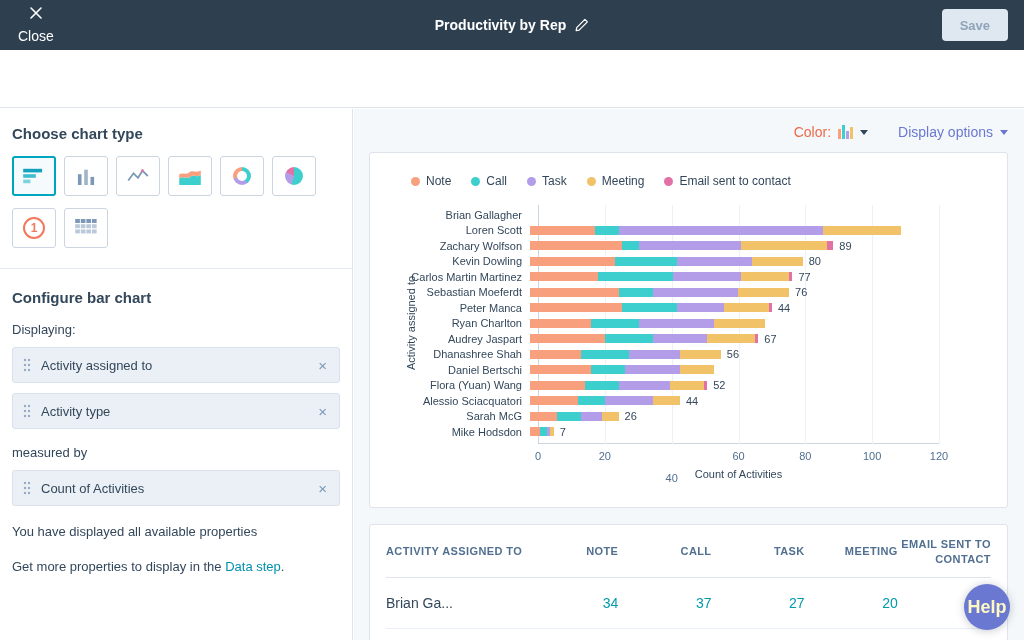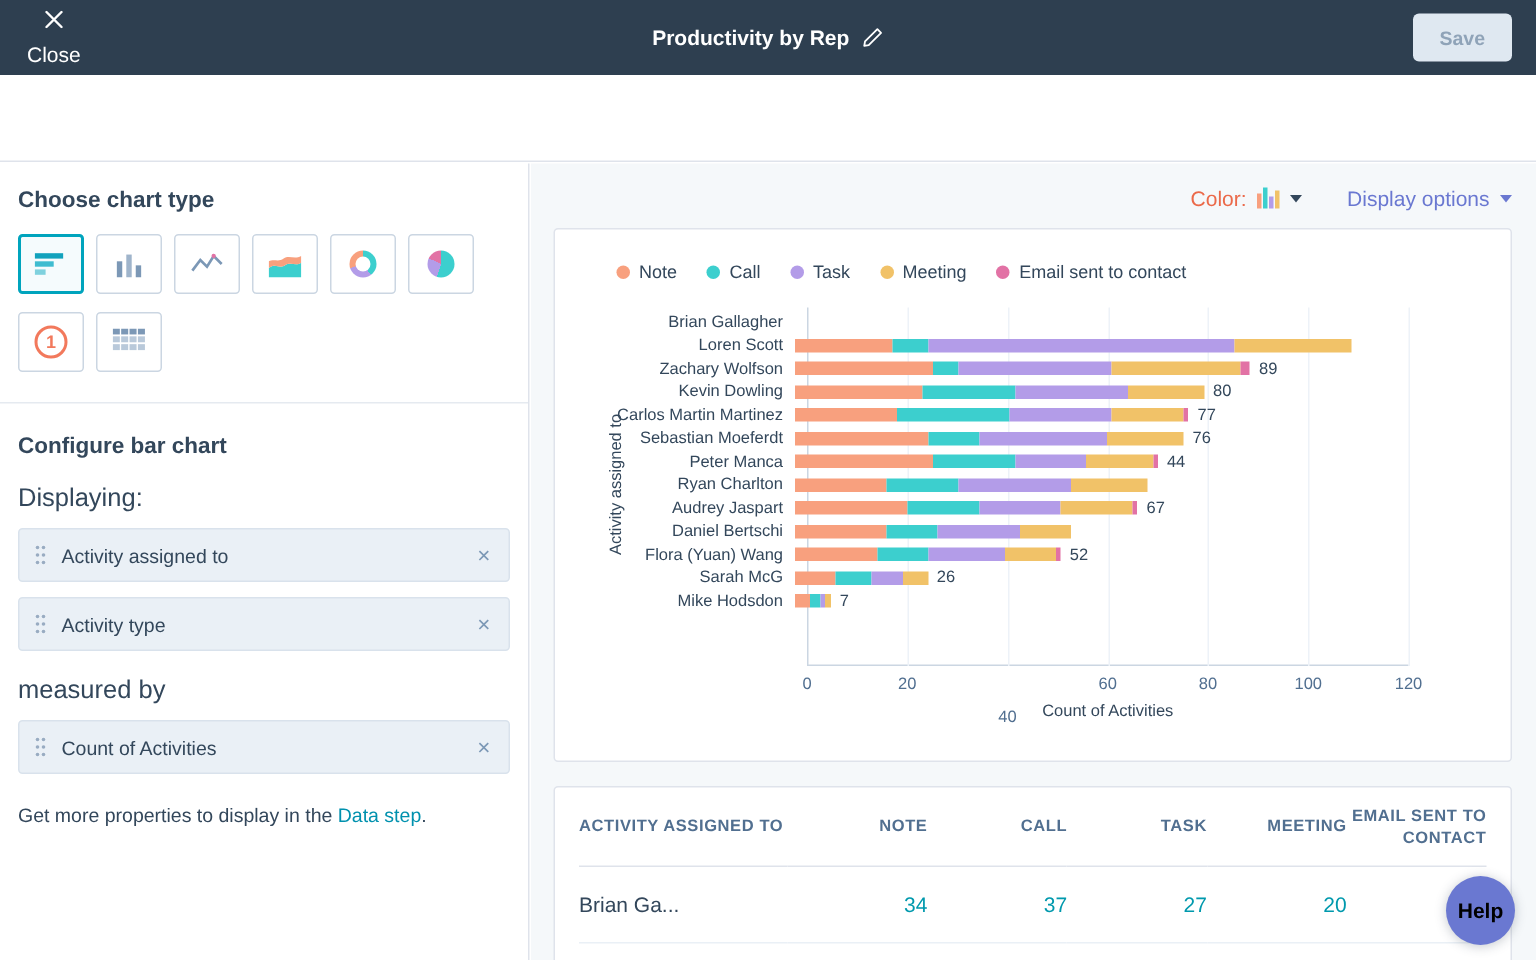--- a/index.html
+++ b/index.html
@@ -25,21 +25,21 @@
   .sidebar { position:absolute; left:0; top:109px; width:353px; bottom:0; background:#fff; border-right:1px solid #dfe3eb; padding:16px 12px; overflow:hidden; }
   .section-title { font-size:15px; font-weight:bold; color:#33475b; margin:0 0 14px; }
   .chart-type-grid { display:grid; grid-template-columns:repeat(6,44px); gap:12px 8px; }
   .ct-btn { width:44px; height:40px; background:#fff; border:1px solid #cbd6e2; border-radius:3px; display:flex; align-items:center; justify-content:center; cursor:pointer; }
   .ct-btn.selected { border:2px solid #00a4bd; background:#f5fbfd; }
   .donut-icon { width:18px; height:18px; border-radius:50%; background:conic-gradient(#3ccfce 0 40%, #b39ce8 40% 70%, #f8a07e 70% 100%); position:relative; }
   .donut-icon::after { content:""; position:absolute; left:4px; top:4px; width:10px; height:10px; background:#fff; border-radius:50%; }
   .pie-icon { width:18px; height:18px; border-radius:50%; background:conic-gradient(#3ccfce 0 55%, #b39ce8 55% 82%, #e272a5 82% 100%); }
   .one-icon { width:22px; height:22px; border:2px solid #f2795c; border-radius:50%; color:#f2795c; font-size:12px; font-weight:bold; line-height:18px; text-align:center; display:block; }
   .divider { border:none; border-top:1px solid #e5eaf0; margin:20px -12px; }
-  .field-label { font-size:17px; color:#33475b; margin:16px 0 10px; }
+  .field-label { font-size:13px; color:#33475b; margin:16px 0 10px; }
   .chip { display:flex; align-items:center; height:36px; background:#eaf0f6; border:1px solid #d9e2ec; border-radius:3px; margin-bottom:10px; padding:0 12px 0 10px; cursor:grab; }
   .chip-label { font-size:13px; color:#33475b; margin-left:10px; flex:1; }
   .chip-x { color:#7c98b6; font-size:15px; line-height:1; cursor:pointer; }
   .avail-title { font-size:14px; font-weight:bold; margin:26px 0 0; }
   .avail-text { font-size:13px; color:#33475b; margin-top:18px; }
   .more-text { font-size:13px; color:#33475b; margin-top:20px; }
   .more-text a { color:#0091ae; text-decoration:none; cursor:pointer; }
 
   
   .canvas { position:absolute; left:354px; top:109px; right:0; bottom:0; background:#f5f8fa; }
@@ -77,21 +77,21 @@
   .table-card { position:absolute; left:15px; top:415px; right:16px; height:220px; background:#fff; border:1px solid #dfe3eb; border-radius:3px; padding:0 16px; overflow:hidden; }
   table.data-table { width:100%; border-collapse:collapse; }
   .data-table th { font-size:11px; color:#516f90; font-weight:bold; letter-spacing:.4px; line-height:1.35; padding:12px 0 10px; border-bottom:1px solid #dfe3eb; vertical-align:middle; }
   .data-table th.left, .data-table td.left { text-align:left; }
   .data-table th.right, .data-table td.right { text-align:right; }
   .data-table td { font-size:14px; padding:17px 0; border-bottom:1px solid #eaf0f6; }
   .data-table td.name-cell { color:#33475b; }
   .data-table td.num-cell { color:#0099ad; cursor:pointer; }
 
   
-  .help-btn { position:absolute; right:14px; bottom:10px; width:46px; height:46px; border-radius:50%; background:#6a78d1; color:#000000; font-size:14px; font-weight:bold; display:flex; align-items:center; justify-content:center; border:none; box-shadow:0 1px 8px rgba(45,62,80,.28); font-family:inherit; }
+  .help-btn { position:absolute; right:14px; bottom:10px; width:46px; height:46px; border-radius:50%; background:#6a78d1; color:#fef9c3; font-size:18px; font-weight:bold; display:flex; align-items:center; justify-content:center; border:none; box-shadow:0 1px 8px rgba(45,62,80,.28); font-family:inherit; }
 </style>
 </head>
 <body>
 
 <div class="topbar">
   <div class="close-btn">
     <svg width="12" height="12" viewBox="0 0 12 12">
         <path d="M1 1l10 10M11 1L1 11" stroke="#fff" stroke-width="1.6" stroke-linecap="round"></path>
       </svg>
     <span>Close</span>
@@ -211,20 +211,21 @@
         <circle cx="6" cy="2" r="1.2" fill="#99acc2"></circle>
         <circle cx="2" cy="7" r="1.2" fill="#99acc2"></circle>
         <circle cx="6" cy="7" r="1.2" fill="#99acc2"></circle>
         <circle cx="2" cy="12" r="1.2" fill="#99acc2"></circle>
         <circle cx="6" cy="12" r="1.2" fill="#99acc2"></circle>
     </svg>
     <span class="chip-label">Count of Activities</span>
     <span class="chip-x">×</span>
   </div>
 
+  <p class="avail-text">You have displayed all available properties</p>
   <p class="more-text"><span>Get more properties to display in the </span><a>Data step</a><span>.</span></p>
 </div>
 
 <div class="canvas">
 
   <div class="canvas-controls">
     <div class="color-control">
       <span class="color-label">Color:</span>
       <span class="swatch">
           <span style="height: 10px; background: rgb(248, 160, 126);"></span>
@@ -355,37 +356,57 @@
             <div class="ctrack">
               <span class="seg" style="width: 18.3333%; background: rgb(248, 160, 126);"></span>
               <span class="seg" style="width: 11.6667%; background: rgb(60, 207, 206);"></span>
               <span class="seg" style="width: 13.3333%; background: rgb(179, 156, 232);"></span>
               <span class="seg" style="width: 11.6667%; background: rgb(241, 194, 104);"></span>
               <span class="seg" style="width: 0.833333%; background: rgb(226, 114, 165);"></span>
               <span class="blabel">67</span>
             </div>
           </div>
           <div class="crow">
+            <div class="cname">Dhanashree Shah</div>
+            <div class="ctrack">
+              <span class="seg" style="width: 12.5%; background: rgb(248, 160, 126);"></span>
+              <span class="seg" style="width: 11.6667%; background: rgb(60, 207, 206);"></span>
+              <span class="seg" style="width: 12.5%; background: rgb(179, 156, 232);"></span>
+              <span class="seg" style="width: 10%; background: rgb(241, 194, 104);"></span>
+              <span class="blabel">56</span>
+            </div>
+          </div>
+          <div class="crow">
             <div class="cname">Daniel Bertschi</div>
             <div class="ctrack">
               <span class="seg" style="width: 15%; background: rgb(248, 160, 126);"></span>
               <span class="seg" style="width: 8.33333%; background: rgb(60, 207, 206);"></span>
               <span class="seg" style="width: 13.3333%; background: rgb(179, 156, 232);"></span>
               <span class="seg" style="width: 8.33333%; background: rgb(241, 194, 104);"></span>
             </div>
           </div>
           <div class="crow">
             <div class="cname">Flora (Yuan) Wang</div>
             <div class="ctrack">
               <span class="seg" style="width: 13.3333%; background: rgb(248, 160, 126);"></span>
               <span class="seg" style="width: 8.33333%; background: rgb(60, 207, 206);"></span>
               <span class="seg" style="width: 12.5%; background: rgb(179, 156, 232);"></span>
               <span class="seg" style="width: 8.33333%; background: rgb(241, 194, 104);"></span>
               <span class="seg" style="width: 0.833333%; background: rgb(226, 114, 165);"></span>
               <span class="blabel">52</span>
+            </div>
+          </div>
+          <div class="crow">
+            <div class="cname">Alessio Sciacquatori</div>
+            <div class="ctrack">
+              <span class="seg" style="width: 11.6667%; background: rgb(248, 160, 126);"></span>
+              <span class="seg" style="width: 6.66667%; background: rgb(60, 207, 206);"></span>
+              <span class="seg" style="width: 11.6667%; background: rgb(179, 156, 232);"></span>
+              <span class="seg" style="width: 6.66667%; background: rgb(241, 194, 104);"></span>
+              <span class="blabel">44</span>
             </div>
           </div>
           <div class="crow">
             <div class="cname">Sarah McG</div>
             <div class="ctrack">
               <span class="seg" style="width: 6.66667%; background: rgb(248, 160, 126);"></span>
               <span class="seg" style="width: 5.83333%; background: rgb(60, 207, 206);"></span>
               <span class="seg" style="width: 5%; background: rgb(179, 156, 232);"></span>
               <span class="seg" style="width: 4.16667%; background: rgb(241, 194, 104);"></span>
               <span class="blabel">26</span>

